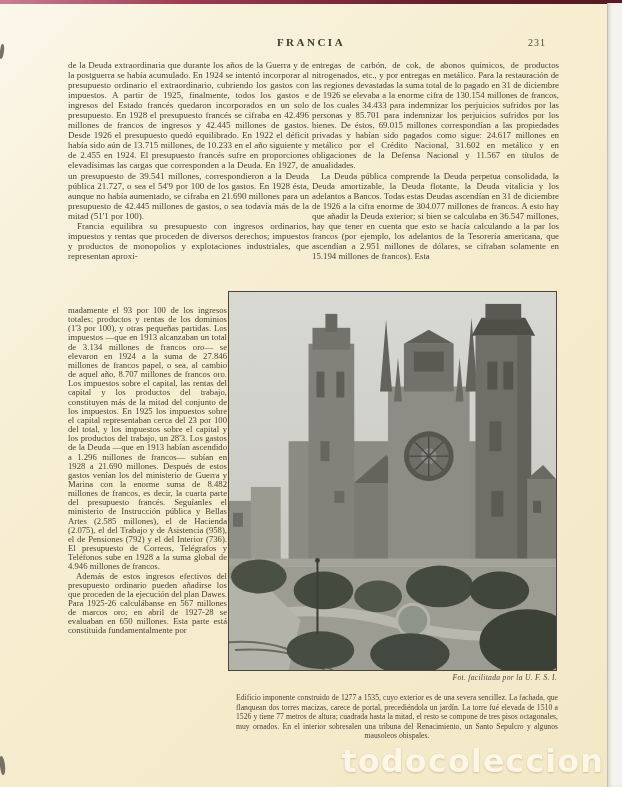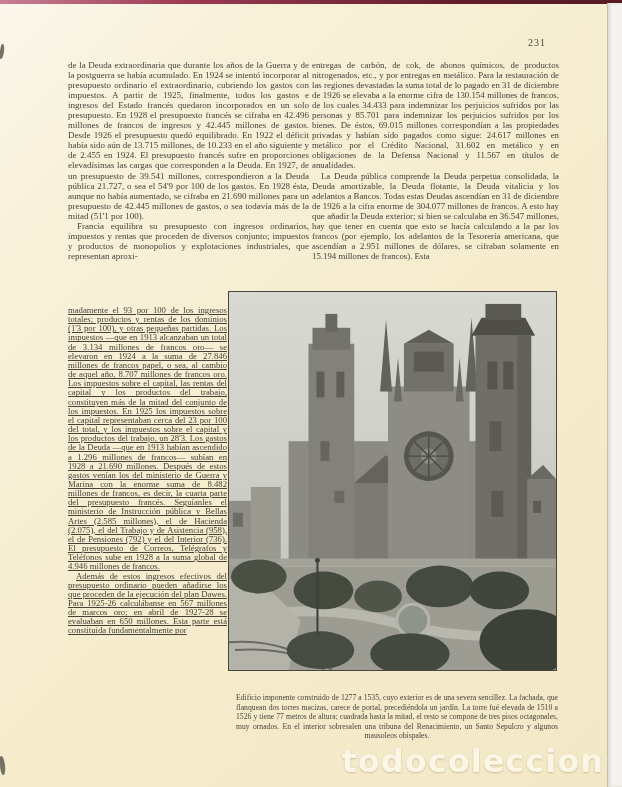--- a/index.html
+++ b/index.html
@@ -33,21 +33,21 @@
     position:absolute;left:528px;top:37px;width:40px;text-align:left;
     font-size:10px;color:#4a463d;letter-spacing:1px;
   }
 
   .textcol{color:#45423a;text-align:justify;overflow:hidden;position:absolute;}
   .textcol p{margin:0;text-indent:9px;}
   .textcol p:first-child{text-indent:0;}
   .col-left-top{left:68px;top:60px;width:241px;height:238px;font-size:9px;line-height:10.05px;}
   .col-right{left:312px;top:60px;width:247px;height:246px;font-size:8.8px;line-height:10.05px;}
   .col-left-narrow{left:68px;top:306px;width:159px;height:466px;font-size:8.7px;line-height:9.15px;}
-  .col-left-narrow p{text-indent:8px;text-decoration:underline;}
+  .col-left-narrow p{text-indent:8px;}
   .col-left-narrow p:first-child{text-indent:0;}
 
   .photo-frame{
     position:absolute;left:228px;top:291px;width:329px;height:380px;
     border:1px solid #474740;background:#cdcdc6;box-sizing:border-box;
     box-shadow:inset 0 0 14px rgba(60,60,55,.25);
   }
   .photo-frame svg{display:block;width:100%;height:100%;}
 
   .fig-credit{
@@ -75,25 +75,26 @@
 </head>
 <body>
 
 <div class="page">
 
   <div class="top-bar"></div>
   <div class="scan-strip"></div>
   <div class="artifact a1"></div>
   <div class="artifact a2"></div>
 
+  <div class="header-title">FRANCIA</div>
   <div class="page-number">231</div>
 
   <div class="textcol col-left-top">
     <p>de la Deuda extraordinaria que durante los años de la Guerra y de la postguerra se había acumulado. En 1924 se intentó incorporar al presupuesto ordinario el extraordinario, cubriendo los gastos con impuestos. A partir de 1925, finalmente, todos los gastos e ingresos del Estado francés quedaron incorporados en un solo presupuesto. En 1928 el presupuesto francés se cifraba en 42.496 millones de francos de ingresos y 42.445 millones de gastos. Desde 1926 el presupuesto quedó equilibrado. En 1922 el déficit había sido aún de 13.715 millones, de 10.233 en el año siguiente y de 2.455 en 1924. El presupuesto francés sufre en proporciones elevadísimas las cargas que corresponden a la Deuda. En 1927, de un presupuesto de 39.541 millones, correspondieron a la Deuda pública 21.727, o sea el 54'9 por 100 de los gastos. En 1928 ésta, aunque no había aumentado, se cifraba en 21.690 millones para un presupuesto de 42.445 millones de gastos, o sea todavía más de la mitad (51'1 por 100).</p>
-    <p>Francia equilibra su presupuesto con ingresos ordinarios, impuestos y rentas que proceden de diversos conjunto; impuestos y productos de monopolios y explotaciones industriales, que representan aproxi-</p>
+    <p>Francia equilibra su presupuesto con ingresos ordinarios, impuestos y rentas que proceden de diversos derechos; impuestos y productos de monopolios y explotaciones industriales, que representan aproxi-</p>
   </div>
 
   <div class="textcol col-right">
     <p>entregas de carbón, de cok, de abonos químicos, de productos nitrogenados, etc., y por entregas en metálico. Para la restauración de las regiones devastadas la suma total de lo pagado en 31 de diciembre de 1926 se elevaba a la enorme cifra de 130.154 millones de francos, de los cuales 34.433 para indemnizar los perjuicios sufridos por las personas y 85.701 para indemnizar los perjuicios sufridos por los bienes. De éstos, 69.015 millones correspondían a las propiedades privadas y habían sido pagados como sigue: 24.617 millones en metálico por el Crédito Nacional, 31.602 en metálico y en obligaciones de la Defensa Nacional y 11.567 en títulos de anualidades.</p>
     <p>La Deuda pública comprende la Deuda perpetua consolidada, la Deuda amortizable, la Deuda flotante, la Deuda vitalicia y los adelantos a Bancos. Todas estas Deudas ascendían en 31 de diciembre de 1926 a la cifra enorme de 304.077 millones de francos. A esto hay que añadir la Deuda exterior; si bien se calculaba en 36.547 millones, hay que tener en cuenta que esto se hacía calculando a la par los francos (por ejemplo, los adelantos de la Tesorería americana, que ascendían a 2.951 millones de dólares, se cifraban solamente en 15.194 millones de francos). Esta</p>
   </div>
 
   <div class="textcol col-left-narrow">
     <p>madamente el 93 por 100 de los ingresos totales; productos y rentas de los dominios (1'3 por 100), y otras pequeñas partidas. Los impuestos —que en 1913 alcanzaban un total de 3.134 millones de francos oro— se elevaron en 1924 a la suma de 27.846 millones de francos papel, o sea, al cambio de aquel año, 8.707 millones de francos oro. Los impuestos sobre el capital, las rentas del capital y los productos del trabajo, constituyen más de la mitad del conjunto de los impuestos. En 1925 los impuestos sobre el capital representaban cerca del 23 por 100 del total, y los impuestos sobre el capital y los productos del trabajo, un 28'3. Los gastos de la Deuda —que en 1913 habían ascendido a 1.296 millones de francos— subían en 1928 a 21.690 millones. Después de estos gastos venían los del ministerio de Guerra y Marina con la enorme suma de 8.482 millones de francos, es decir, la cuarta parte del presupuesto francés. Seguíanles el ministerio de Instrucción pública y Bellas Artes (2.585 millones), el de Hacienda (2.075), el del Trabajo y de Asistencia (958), el de Pensiones (792) y el del Interior (736). El presupuesto de Correos, Telégrafos y Teléfonos sube en 1928 a la suma global de 4.946 millones de francos.</p>
     <p>Además de estos ingresos efectivos del presupuesto ordinario pueden añadirse los que proceden de la ejecución del plan Dawes. Para 1925-26 calculábanse en 567 millones de marcos oro; en abril de 1927-28 se evaluaban en 650 millones. Esta parte está constituida fundamentalmente por</p>
@@ -176,17 +177,18 @@
       <ellipse cx="272" cy="300" rx="30" ry="19" fill="#41463c"></ellipse>
       <ellipse cx="300" cy="352" rx="48" ry="33" fill="#3c4137"></ellipse>
       <ellipse cx="182" cy="364" rx="40" ry="21" fill="#434840"></ellipse>
       <ellipse cx="92" cy="360" rx="34" ry="19" fill="#474c42"></ellipse>
 
       <rect x="88" y="272" width="2" height="72" fill="#3e3e38"></rect>
       <circle cx="89" cy="270" r="2.5" fill="#3e3e38"></circle>
     </svg>
   </div>
 
+  <div class="fig-credit">Fot. facilitada por la U. F. S. I.</div>
   <div class="fig-caption">Edificio imponente construido de 1277 a 1535, cuyo exterior es de una severa sencillez. La fachada, que flanquean dos torres macizas, carece de portal, precediéndola un jardín. La torre fué elevada de 1510 a 1526 y tiene 77 metros de altura; cuadrada hasta la mitad, el resto se compone de tres pisos octagonales, muy ornados. En el interior sobresalen una tribuna del Renacimiento, un Santo Sepulcro y algunos mausoleos obispales.</div>
 
   <div class="watermark">todocoleccion</div>
 
 </div>
 
 </body></html>

